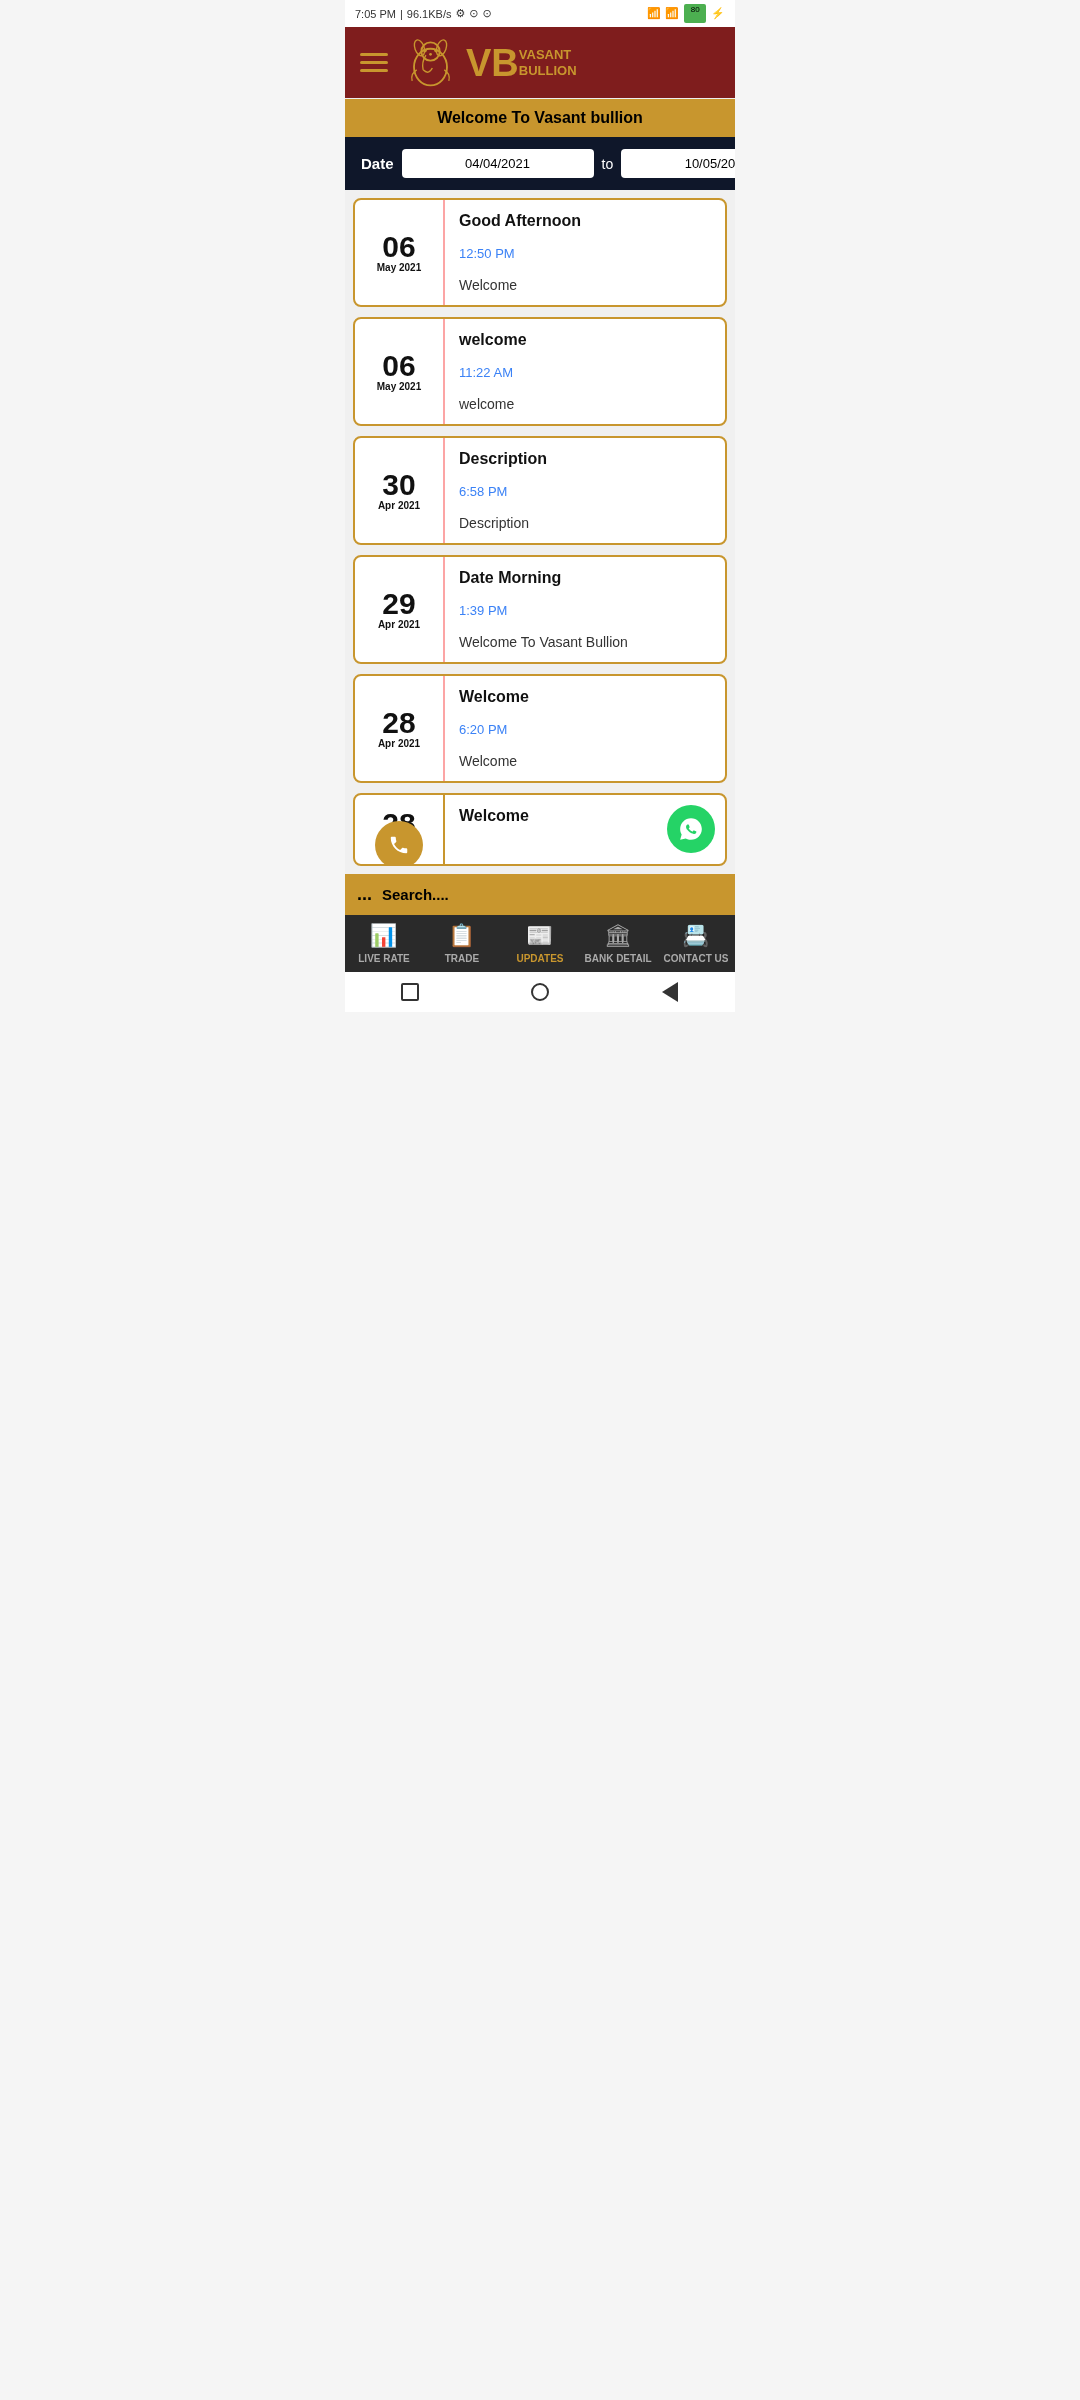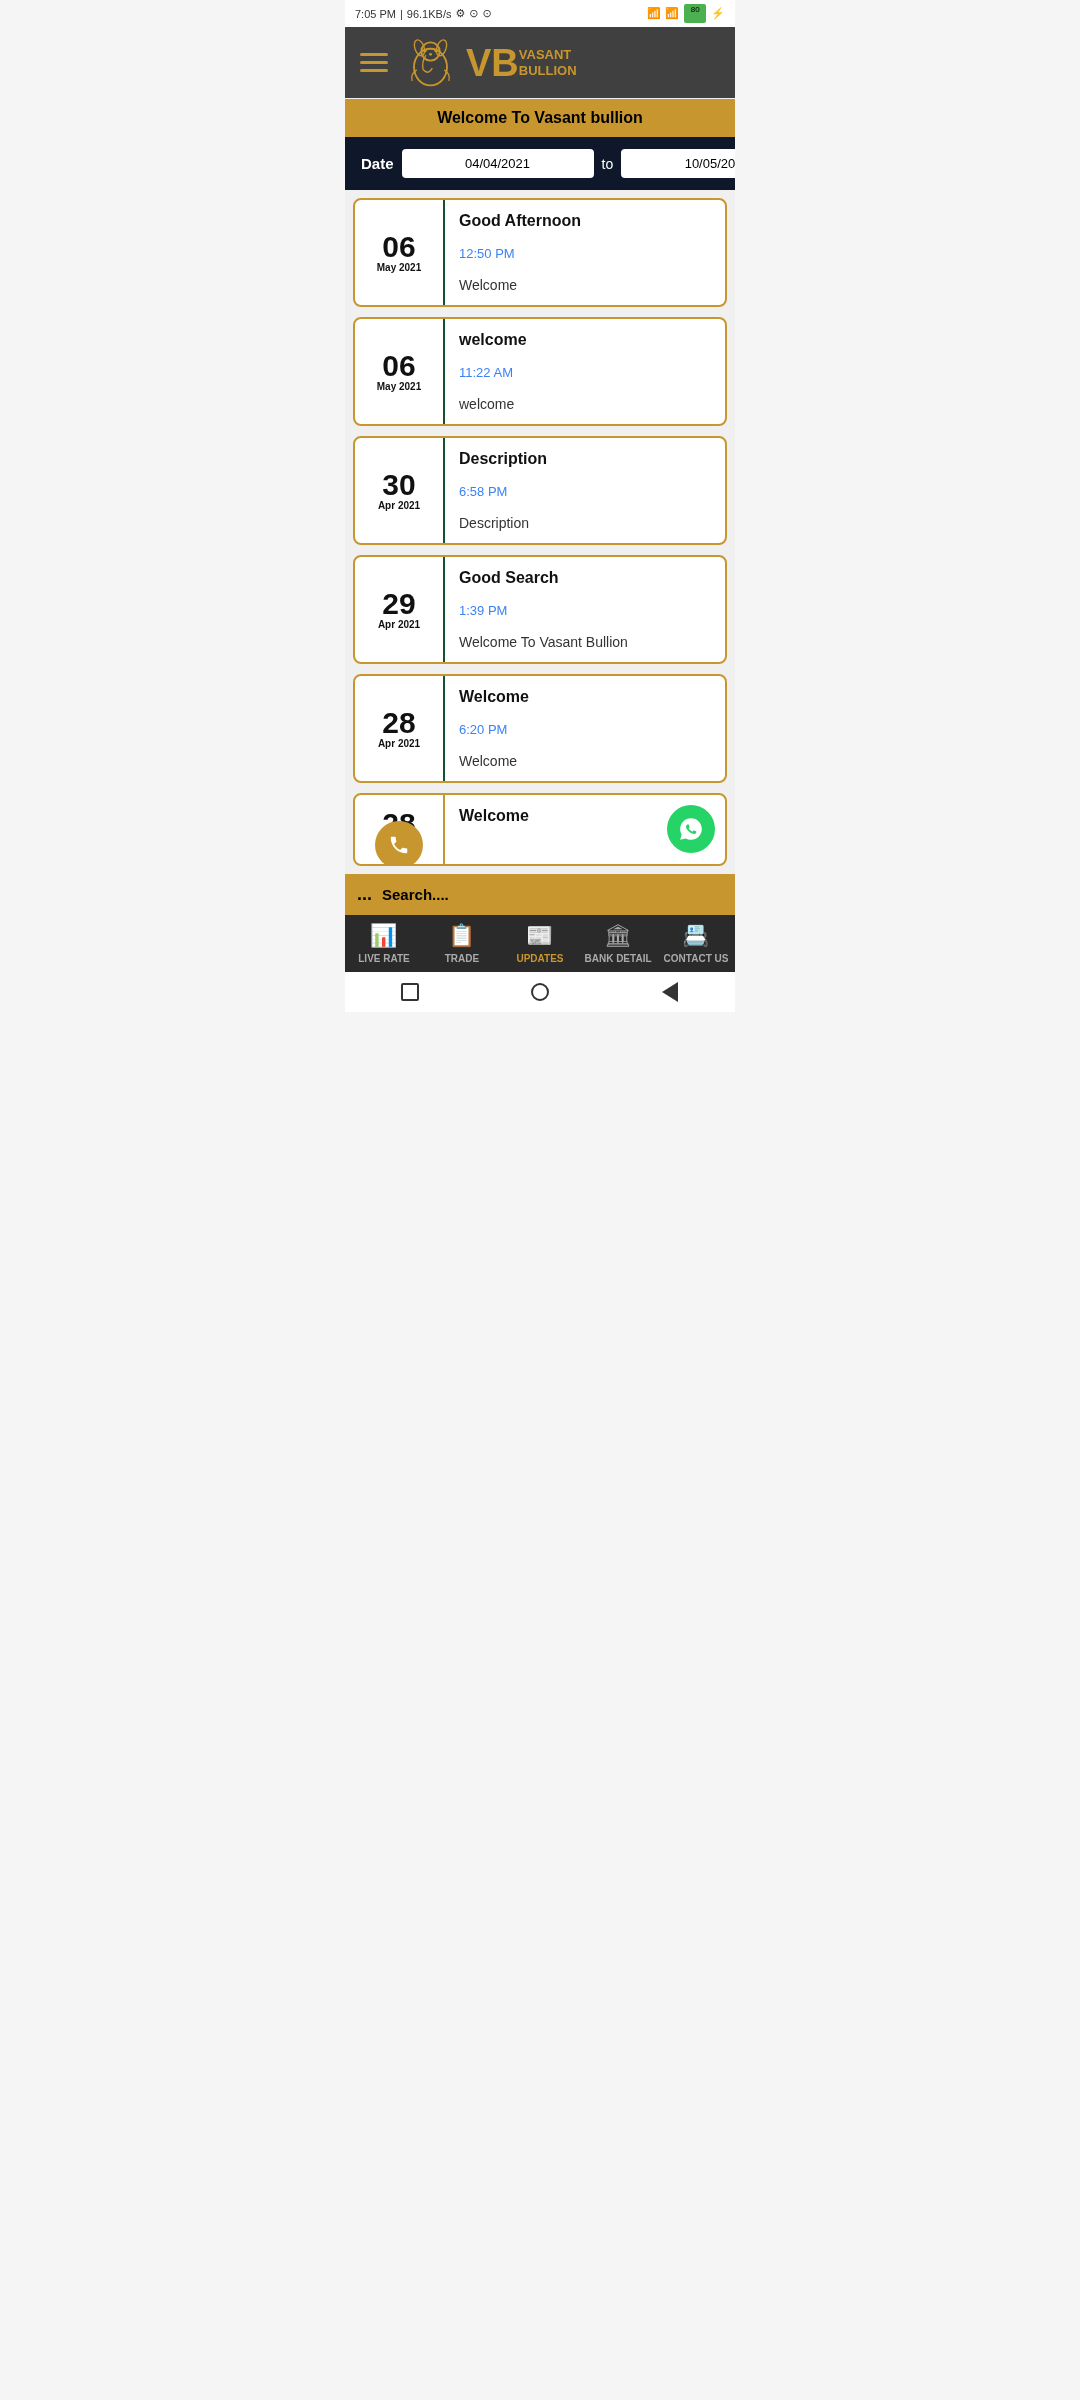--- a/index.html
+++ b/index.html
@@ -34,21 +34,21 @@
       border-radius: 2px;
       position: relative;
       font-size: 8px;
       color: #000;
       text-align: center;
       line-height: 11px;
     }
 
     
     .header {
-      background: #404040;
+      background: #7f1d1d;
       display: flex;
       align-items: center;
       padding: 8px 15px;
       border-bottom: 1px solid #eee;
     }
     .hamburger {
       display: flex;
       flex-direction: column;
       gap: 5px;
       cursor: pointer;
@@ -152,21 +152,21 @@
       overflow: hidden;
     }
     .notif-date {
       width: 90px;
       min-width: 90px;
       display: flex;
       flex-direction: column;
       align-items: center;
       justify-content: center;
       padding: 14px 8px;
-      border-right: 2px solid #14532d;
+      border-right: 2px solid #fca5a5;
     }
     .notif-day {
       font-size: 30px;
       font-weight: 900;
       color: #111;
       line-height: 1;
     }
     .notif-month {
       font-size: 10px;
       font-weight: bold;
@@ -423,21 +423,21 @@
           <span class="notif-time">6:58 PM</span>
           <span class="notif-body">Description</span>
         </div>
       </div>
     <div class="notif-card">
         <div class="notif-date">
           <span class="notif-day">29</span>
           <span class="notif-month">Apr 2021</span>
         </div>
         <div class="notif-content">
-          <span class="notif-title">Good Search</span>
+          <span class="notif-title">Date Morning</span>
           <span class="notif-time">1:39 PM</span>
           <span class="notif-body">Welcome To Vasant Bullion</span>
         </div>
       </div>
     <div class="notif-card">
         <div class="notif-date">
           <span class="notif-day">28</span>
           <span class="notif-month">Apr 2021</span>
         </div>
         <div class="notif-content">

